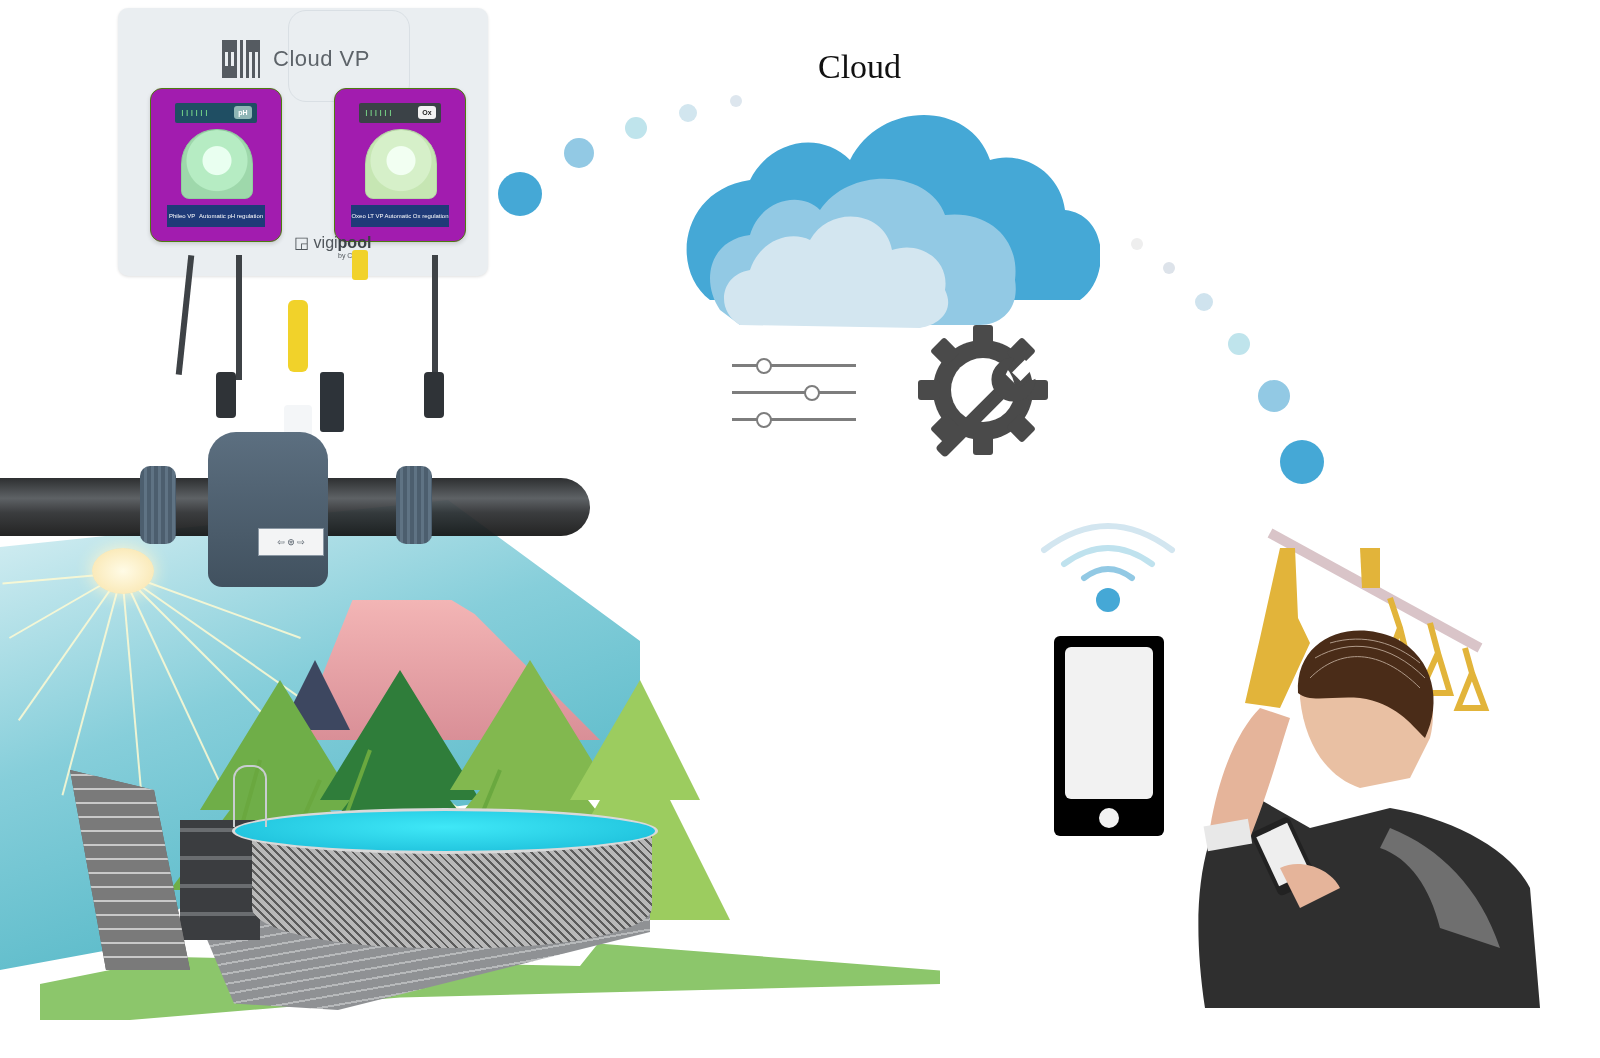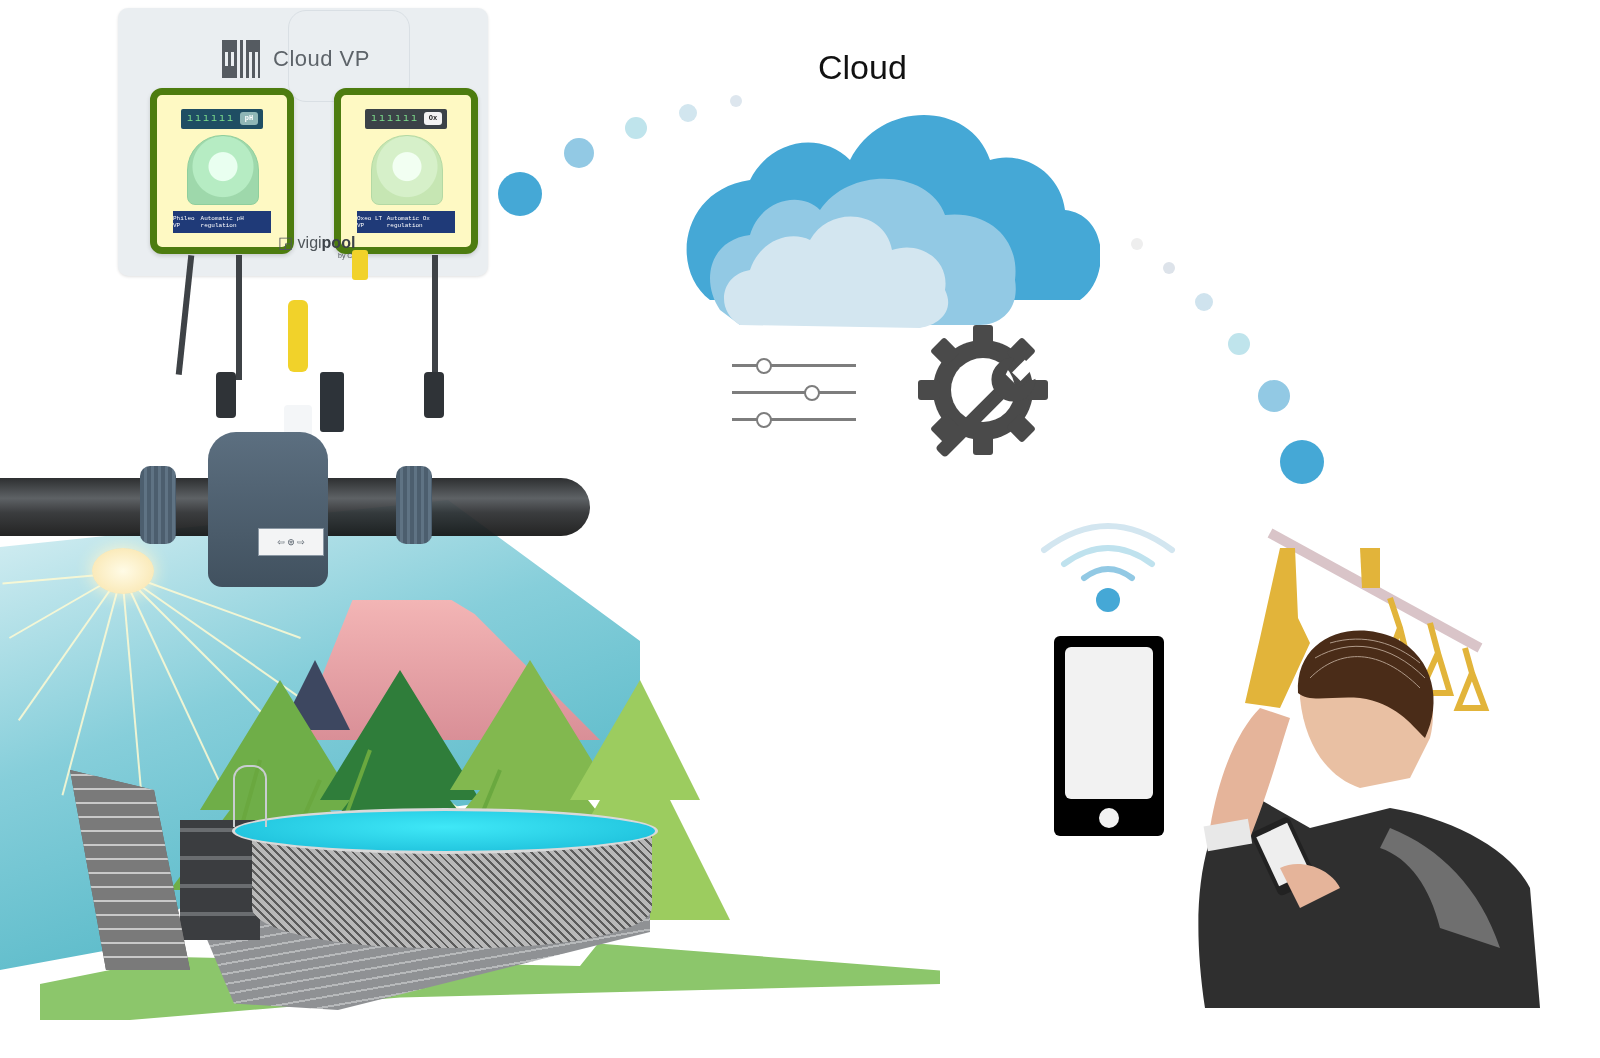--- a/index.html
+++ b/index.html
@@ -9,27 +9,27 @@
   .panel { left:118px; top:8px; width:370px; height:268px; background:#eaeef1; border-radius:10px; box-shadow:0 1px 3px rgba(0,0,0,0.12); }
   .panel-hex { position:absolute; left:170px; top:2px; width:120px; height:90px; border:1px solid #d9dfe4; border-radius:18px; }
   .qr { position:absolute; left:104px; top:32px; width:38px; height:38px;
         background:
           linear-gradient(#3c4248,#3c4248) 0 0/12px 12px no-repeat,
           linear-gradient(#3c4248,#3c4248) 26px 0/12px 12px no-repeat,
           linear-gradient(#3c4248,#3c4248) 0 26px/12px 12px no-repeat,
           repeating-linear-gradient(90deg,#3c4248 0 3px,#eaeef1 3px 6px);
         opacity:0.85; }
   .brand { position:absolute; left:155px; top:38px; font-size:22px; color:#5d6369; letter-spacing:0.5px; }
-  .pump { position:absolute; width:130px; height:152px; background:#fef9c3; border-radius:12px; border:7px solid #4d7c0f; box-shadow:0 2px 4px rgba(0,0,0,0.15);font-family:Liberation Mono, monospace; }
+  .pump { position:absolute; width:130px; height:152px; background:#a21caf; border-radius:12px; border:1px solid #4d7c0f; box-shadow:0 2px 4px rgba(0,0,0,0.15); }
   .pump .display { position:absolute; left:24px; top:14px; width:82px; height:20px; border-radius:2px; }
   .pump .display .leds { position:absolute; left:6px; top:4px; font-size:10px; color:#7de08c; letter-spacing:2px; }
   .pump .display .tag { position:absolute; right:5px; top:3px; width:18px; height:13px; border-radius:3px; font-size:7px; font-weight:bold; text-align:center; line-height:13px; }
   .pump .head { position:absolute; left:30px; top:40px; width:70px; height:68px; border-radius:35px 35px 8px 8px; background:radial-gradient(circle at 50% 45%, #e9fff0 0 14px, #b6ecc3 15px 30px, #9ed8ab 31px); border:1px solid #8fcf9d; }
   .pump .label { position:absolute; left:16px; top:116px; width:98px; height:22px; background:#1f3a78; color:#fff; font-size:6px; display:flex; align-items:center; justify-content:space-around; }
-  .vigipool { position:absolute; left:160px; top:225px; font-size:16px; color:#50565b; }
+  .vigipool { position:absolute; left:176px; top:225px; font-size:16px; color:#50565b; }
   .vigipool b { color:#3c4248; }
   .byccei { position:absolute; left:220px; top:244px; font-size:7px; color:#50565b; }
   
   .pipe { left:0; top:478px; width:590px; height:58px; background:linear-gradient(#1b1d1f,#505458 35%,#2a2c2e 60%,#111); border-radius:0 30px 30px 0; opacity:0.92; }
   .valve { left:208px; top:432px; width:120px; height:155px; background:linear-gradient(#5c6f80,#41515f); border-radius:28px 28px 14px 14px; }
   .union { width:36px; height:78px; background:repeating-linear-gradient(90deg,#4c5e6e 0 4px,#5f7384 4px 7px); border-radius:10px; top:466px; }
   .valve-label { left:258px; top:528px; width:64px; height:26px; background:#f3f4f5; border:1px solid #8a97a3; font-size:9px; color:#4b5560; text-align:center; line-height:26px; }
   .probe { left:288px; top:300px; width:20px; height:72px; background:#f1d22a; border-radius:6px; }
   .probe2 { left:320px; top:372px; width:24px; height:60px; background:#2d3339; border-radius:3px; }
   .plug { width:20px; height:46px; background:#2f3337; border-radius:4px; }
@@ -41,21 +41,21 @@
   .house-roof { left:270px; top:600px; width:330px; height:140px; background:linear-gradient(#f3b5b5,#d98f97); clip-path:polygon(8% 100%,25% 0,55% 0,62% 10%,100% 100%); }
   .house-wall { left:280px; top:660px; width:70px; height:70px; background:#3d4760; clip-path:polygon(50% 0,100% 100%,0 100%); }
   .ground { left:40px; top:930px; width:900px; height:90px; background:#8cc66b; clip-path:polygon(0 60%,15% 30%,60% 40%,62% 15%,100% 45%,100% 60%,40% 75%,10% 100%,0 100%); }
   .wall { left:70px; top:770px; width:120px; height:200px; background:repeating-linear-gradient(0deg,#7a7a7a 0 12px,#c9c9c9 12px 14px), #666; clip-path:polygon(0 0,70% 10%,100% 100%,30% 100%); }
   .deck { left:130px; top:880px; width:520px; height:130px; background:repeating-linear-gradient(170deg,#8f9194 0 8px,#b7b9bb 8px 10px); clip-path:polygon(10% 0,100% 5%,100% 40%,40% 100%,20% 95%); }
   .pool-body { left:252px; top:828px; width:400px; height:120px; background:repeating-linear-gradient(45deg,#5c5c5c 0 2px,#b9b9b9 2px 6px),repeating-linear-gradient(-45deg,#5c5c5c 0 2px,transparent 2px 6px); border-radius:0 0 180px 180px / 0 0 40px 40px; }
   .pool-water { left:232px; top:808px; width:420px; height:40px; background:radial-gradient(ellipse at 50% 40%,#3fe8f7,#18b9d6); border-radius:50%; border:3px solid #d9d9d9; }
   .stairs { left:180px; top:820px; width:80px; height:120px; background:repeating-linear-gradient(0deg,#3b3d40 0 24px,#6a6d70 24px 28px); }
   .ladder { left:233px; top:765px; width:30px; height:60px; border:2px solid #c9cdd1; border-bottom:none; border-radius:14px 14px 0 0; }
   
-  .cloud-title { left:818px; top:48px; font-size:34px; color:#111; }
+  .cloud-title { left:818px; top:48px; font-size:34px; color:#111;font-family:Liberation Serif, serif; }
   .dot { position:absolute; border-radius:50%; }
   .sliders .track { position:absolute; height:3px; background:#7d7d7d; width:124px; left:0; }
   .sliders .knob { position:absolute; width:12px; height:12px; border:2px solid #7d7d7d; border-radius:50%; background:#fff; }
   
   .wifi { left:1038px; top:520px; width:140px; height:92px; }
   .phone { left:1054px; top:636px; width:110px; height:200px; background:#000; border-radius:6px; }
   .phone .screen { position:absolute; left:11px; top:11px; width:88px; height:152px; background:#f2f2f2; border-radius:6px; }
   .phone .home { position:absolute; left:45px; top:172px; width:20px; height:20px; border-radius:50%; background:#f2f2f2; }
   .commuter { left:1180px; top:528px; width:360px; height:480px; }
 </style>

